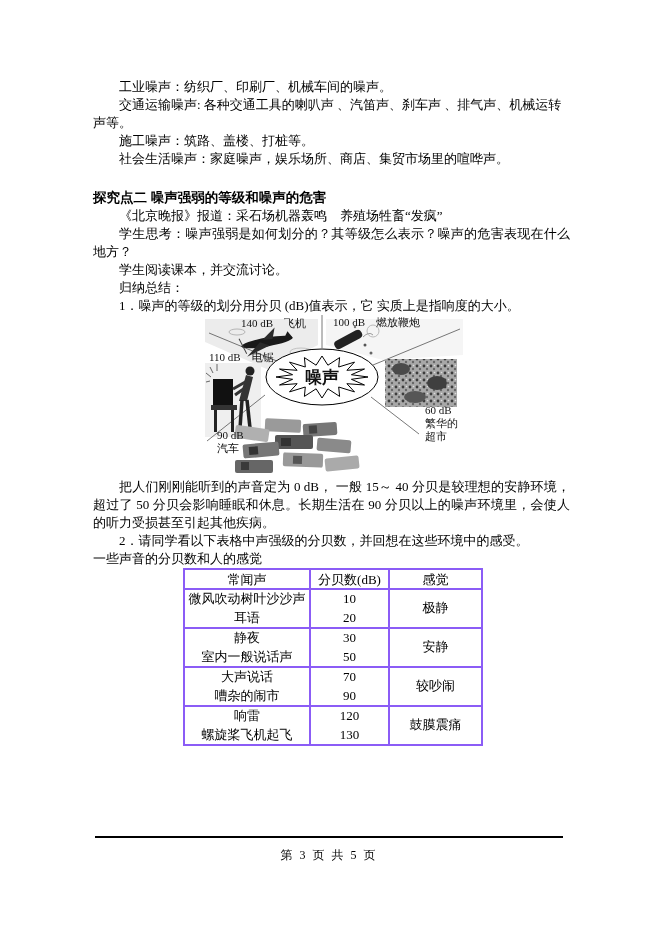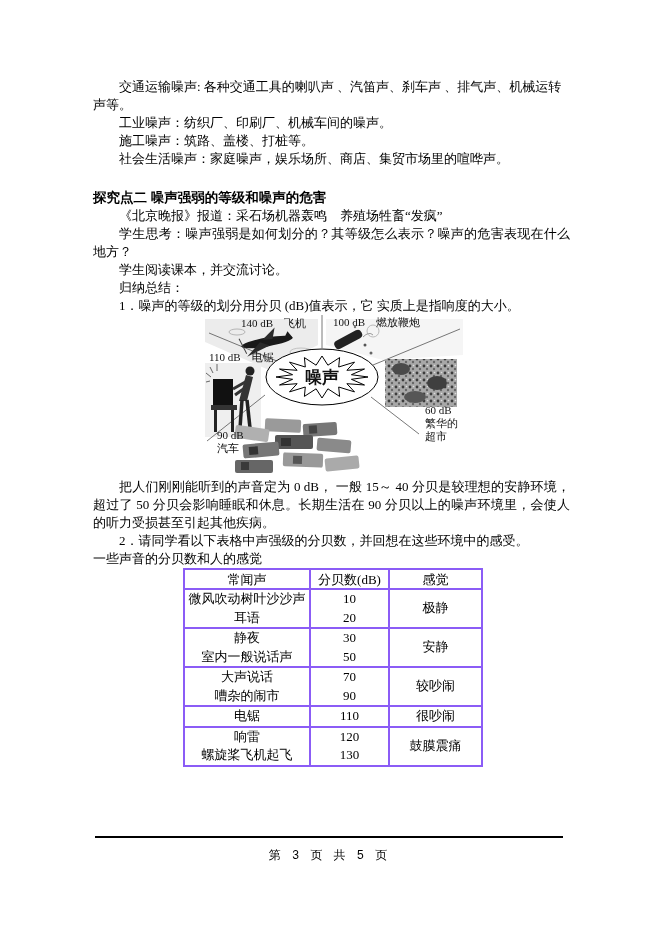--- a/index.html
+++ b/index.html
@@ -49,37 +49,37 @@
     vertical-align:middle;
     font-size:13px;
     font-weight:normal;
     line-height:18.5px;
     padding:0;
   }
   table.sound-table th{height:18px;line-height:17px;}
   col.c1{width:126px;} col.c2{width:79px;} col.c3{width:93px;}
   .footer{
     position:absolute;
-    left:95px;right:98px;top:836px;font-family:Liberation Mono, monospace;
+    left:95px;right:98px;top:836px;
   }
   .footer-rule{border-top:2px solid #000;height:0;}
   .footer-text{
     text-align:center;
     font-size:12px;
     padding-top:9px;
     letter-spacing:2px;
   }
 </style>
 </head>
 <body>
 
 <div class="page">
 
+  <p class="para">工业噪声：纺织厂、印刷厂、机械车间的噪声。</p>
   <p class="para">交通运输噪声: 各种交通工具的喇叭声 、汽笛声、刹车声 、排气声、机械运转声等。</p>
-  <p class="para">工业噪声：纺织厂、印刷厂、机械车间的噪声。</p>
   <p class="para">施工噪声：筑路、盖楼、打桩等。</p>
   <p class="para">社会生活噪声：家庭噪声，娱乐场所、商店、集贸市场里的喧哗声。</p>
   <p class="para heading">探究点二 噪声强弱的等级和噪声的危害</p>
   <p class="para">《北京晚报》报道：采石场机器轰鸣　养殖场牲畜“发疯”</p>
   <p class="para justify">学生思考：噪声强弱是如何划分的？其等级怎么表示？噪声的危害表现在什么地方？</p>
   <p class="para">学生阅读课本，并交流讨论。</p>
   <p class="para">归纳总结：</p>
   <p class="para">1．噪声的等级的划分用分贝 (dB)值表示，它 实质上是指响度的大小。</p>
 
   <div class="diagram">
@@ -234,31 +234,20 @@
           <td>
             <div>70</div>
             <div>90</div>
           </td>
           <td>
             <div>较吵闹</div>
           </td>
         </tr>
         <tr>
           <td>
-            <div>电锯</div>
-          </td>
-          <td>
-            <div>110</div>
-          </td>
-          <td>
-            <div>很吵闹</div>
-          </td>
-        </tr>
-        <tr>
-          <td>
             <div>响雷</div>
             <div>螺旋桨飞机起飞</div>
           </td>
           <td>
             <div>120</div>
             <div>130</div>
           </td>
           <td>
             <div>鼓膜震痛</div>
           </td>

